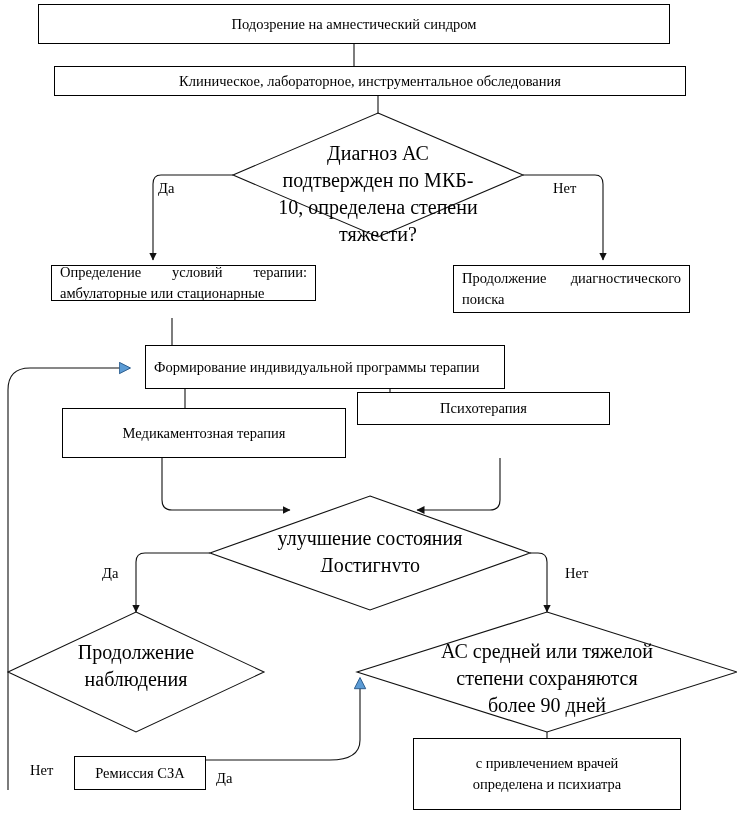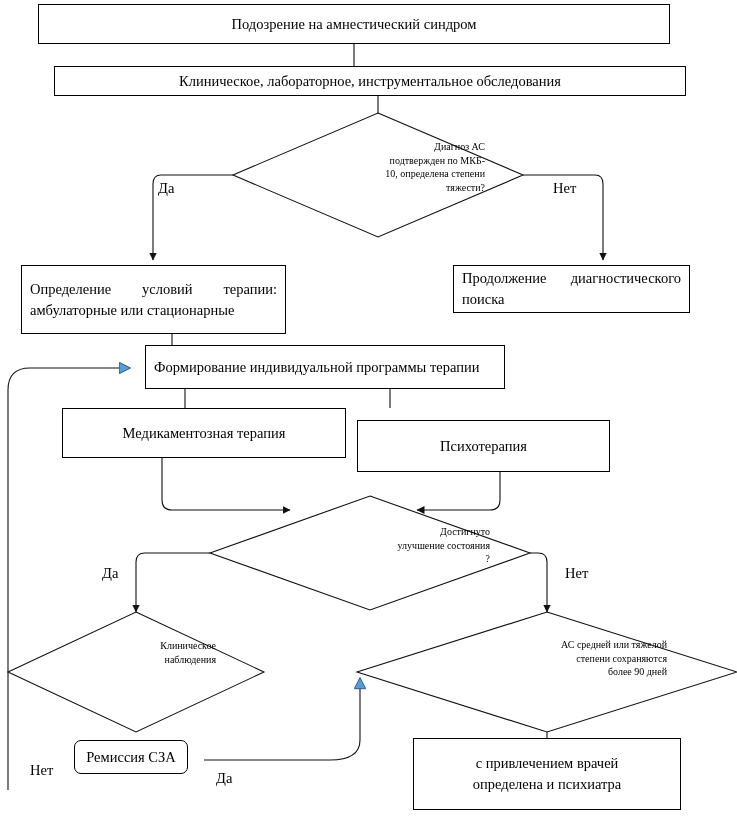--- a/index.html
+++ b/index.html
@@ -45,22 +45,22 @@
 
   .diamond-label {
     position: absolute;
     font-size: 14.5px;
     color: #000000;
     white-space: nowrap;
     margin-top: 17px;
   }
   .dia-text {
     position: absolute;
-    text-align: right;
-    font-size: 10px;
+    text-align: center;
+    font-size: 20px;
     line-height: 1.35;
     color: #000000;
     pointer-events: none;
   }
   .clip {
     overflow: hidden;
   }
 </style>
 </head>
 <body>
@@ -117,66 +117,66 @@
   </svg>
 
   <div class="node box" style="left:38px; top:4px; width:632px; height:40px;">
     <div class="txt t-center">Подозрение на амнестический синдром</div>
   </div>
 
   <div class="node box" style="left:38px; top:66px; width:632px; height:30px;margin-left:16px;">
     <div class="txt t-center">Клиническое, лабораторное, инструментальное обследования</div>
   </div>
 
-  <div class="node box" style="left:21px; top:265px; width:265px; height:69px;">
+  <div class="node box" style="left:51px; top:265px; width:265px; height:36px;">
     <div class="txt t-just">Определение условий терапии: амбулаторные или стационарные</div>
   </div>
 
   <div class="node box" style="left:453px; top:265px; width:237px; height:48px;">
     <div class="txt t-just">Продолжение диагностического поиска</div>
   </div>
 
   <div class="node box" style="left:145px; top:345px; width:360px; height:44px;">
     <div class="txt t-just">Формирование индивидуальной программы терапии</div>
   </div>
 
   <div class="node box" style="left:62px; top:408px; width:284px; height:50px;">
     <div class="txt t-center">Медикаментозная терапия</div>
   </div>
 
-  <div class="node box" style="left:357px; top:420px; width:253px; height:52px;">
+  <div class="node box" style="left:357px; top:392px; width:253px; height:33px;">
     <div class="txt t-center">Психотерапия</div>
   </div>
 
-  <div class="node box" style="left:74px; top:740px; width:114px; height:34px;border-radius:7px;">
+  <div class="node box" style="left:74px; top:756px; width:132px; height:34px;">
     <div class="txt t-center">Ремиссия СЗА</div>
   </div>
 
   <div class="node box" style="left:413px; top:738px; width:268px; height:72px;">
     <div class="txt t-center">
       <div>с привлечением врачей</div>
       <div>определена и психиатра</div>
     </div>
   </div>
 
   <div class="dia-text" style="left:271px; top:140px; width:214px;">
     <div>Диагноз АС</div>
     <div>подтвержден по МКБ-</div>
     <div>10, определена степени</div>
     <div>тяжести?</div>
   </div>
 
   <div class="dia-text clip" style="left:250px; top:525px; width:240px; height:47px;">
+    <div>улучшение состояния</div>
     <div>Достигнуто</div>
-    <div>улучшение состояния</div>
     <div>?</div>
   </div>
 
   <div class="dia-text" style="left:56px; top:639px; width:160px;">
-    <div>Клиническое</div>
+    <div>Продолжение</div>
     <div>наблюдения</div>
   </div>
 
   <div class="dia-text" style="left:427px; top:638px; width:240px;">
     <div>АС средней или тяжелой</div>
     <div>степени сохраняются</div>
     <div>более 90 дней</div>
   </div>
 
   <div class="diamond-label" style="left:158px; top:163px;">Да</div>

